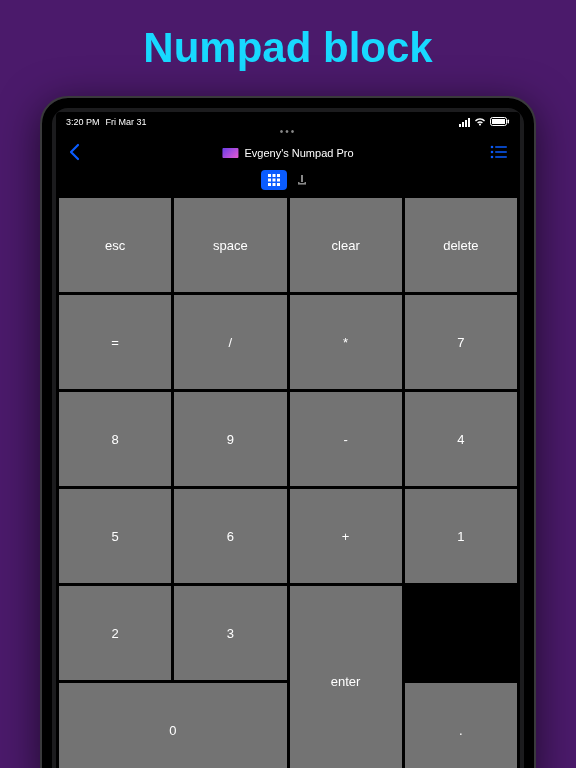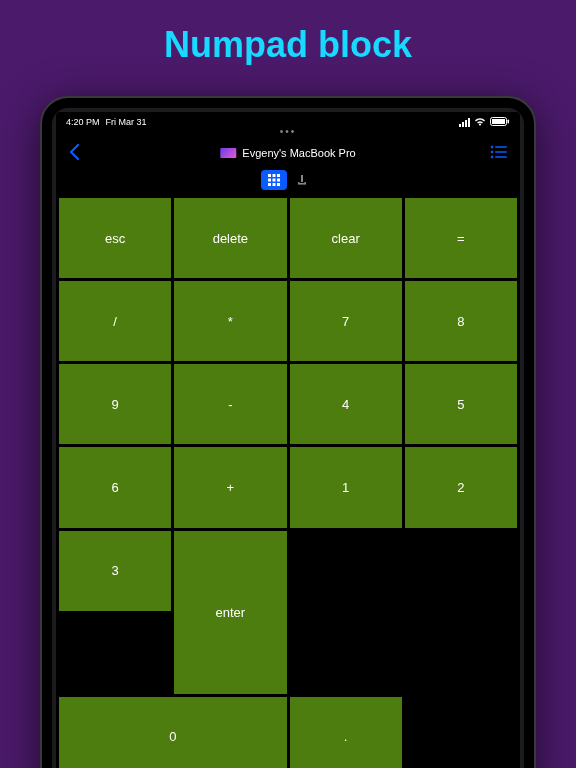--- a/index.html
+++ b/index.html
@@ -6,21 +6,21 @@
   html, body { width: 576px; height: 768px; }
   body {
     background: #4b1a6b;
     font-family: -apple-system, "Helvetica Neue", Arial, sans-serif;
     overflow: hidden;
   }
   .promo-title {
     text-align: center;
     color: #18d9ff;
     font-weight: 800;
-    font-size: 36px;
+    font-size: 42px;
     padding-top: 24px;
     letter-spacing: 0px;
   }
   .device-frame {
     position: absolute;
     left: 50%;
     transform: translateX(-50%);
     top: 96px;
     width: 496px;
     height: 700px;
@@ -116,21 +116,21 @@
   .grid {
     flex: 1;
     display: grid;
     grid-template-columns: repeat(4, 1fr);
     grid-auto-rows: 1fr;
     gap: 3px;
     background: #000;
     padding: 0 3px 3px 3px;
   }
   .key {
-    background: #4d7c0f;
+    background: #737373;
     color: #fff;
     display: flex;
     align-items: center;
     justify-content: center;
     font-size: 13px;
     font-weight: 400;
     border-radius: 0;
     user-select: none;
   }
   .key-zero { grid-column: 1 / span 2; }
@@ -143,21 +143,21 @@
 </head>
 <body>
 
 <div class="promo-title">Numpad block</div>
 
 <div class="device-frame">
   <div class="screen">
 
     <div class="status-bar">
       <div class="status-left">
-        <span>4:20 PM</span>
+        <span>3:20 PM</span>
         <span>Fri Mar 31</span>
       </div>
       <div class="status-right">
         <span class="sig-bars">
             <i></i>
             <i></i>
             <i></i>
             <i></i>
           </span>
         <span>
@@ -178,21 +178,21 @@
     <div class="dots">•••</div>
 
     <div class="nav-bar">
       <span class="nav-back">
         <svg width="12" height="18" viewBox="0 0 12 18">
             <path d="M10 2 L3 9 L10 16" stroke="#0a5cff" stroke-width="2.2" fill="none" stroke-linecap="round" stroke-linejoin="round"></path>
           </svg>
       </span>
       <span class="nav-title-wrap">
         <span class="nav-title-icon"></span>
-        <span>Evgeny's MacBook Pro</span>
+        <span>Evgeny's Numpad Pro</span>
       </span>
       <span class="nav-list">
         <svg width="18" height="14" viewBox="0 0 18 14">
             <g fill="#0a5cff">
               <circle cx="2" cy="2" r="1.3"></circle>
               <rect x="5" y="1.2" width="12" height="1.6" rx="0.8"></rect>
               <circle cx="2" cy="7" r="1.3"></circle>
               <rect x="5" y="6.2" width="12" height="1.6" rx="0.8"></rect>
               <circle cx="2" cy="12" r="1.3"></circle>
               <rect x="5" y="11.2" width="12" height="1.6" rx="0.8"></rect>
@@ -226,23 +226,24 @@
                 <rect x="2" y="8" width="1.5" height="1.5"></rect>
                 <rect x="8.5" y="8" width="1.5" height="1.5"></rect>
               </g>
             </svg>
         </div>
       </div>
     </div>
 
     <div class="grid">
       <div class="key">esc</div>
+      <div class="key">space</div>
+      <div class="key">clear</div>
+
       <div class="key">delete</div>
-
-      <div class="key">clear</div>
       <div class="key">=</div>
       <div class="key">/</div>
       <div class="key">*</div>
 
       <div class="key">7</div>
       <div class="key">8</div>
       <div class="key">9</div>
       <div class="key">-</div>
 
       <div class="key">4</div>

